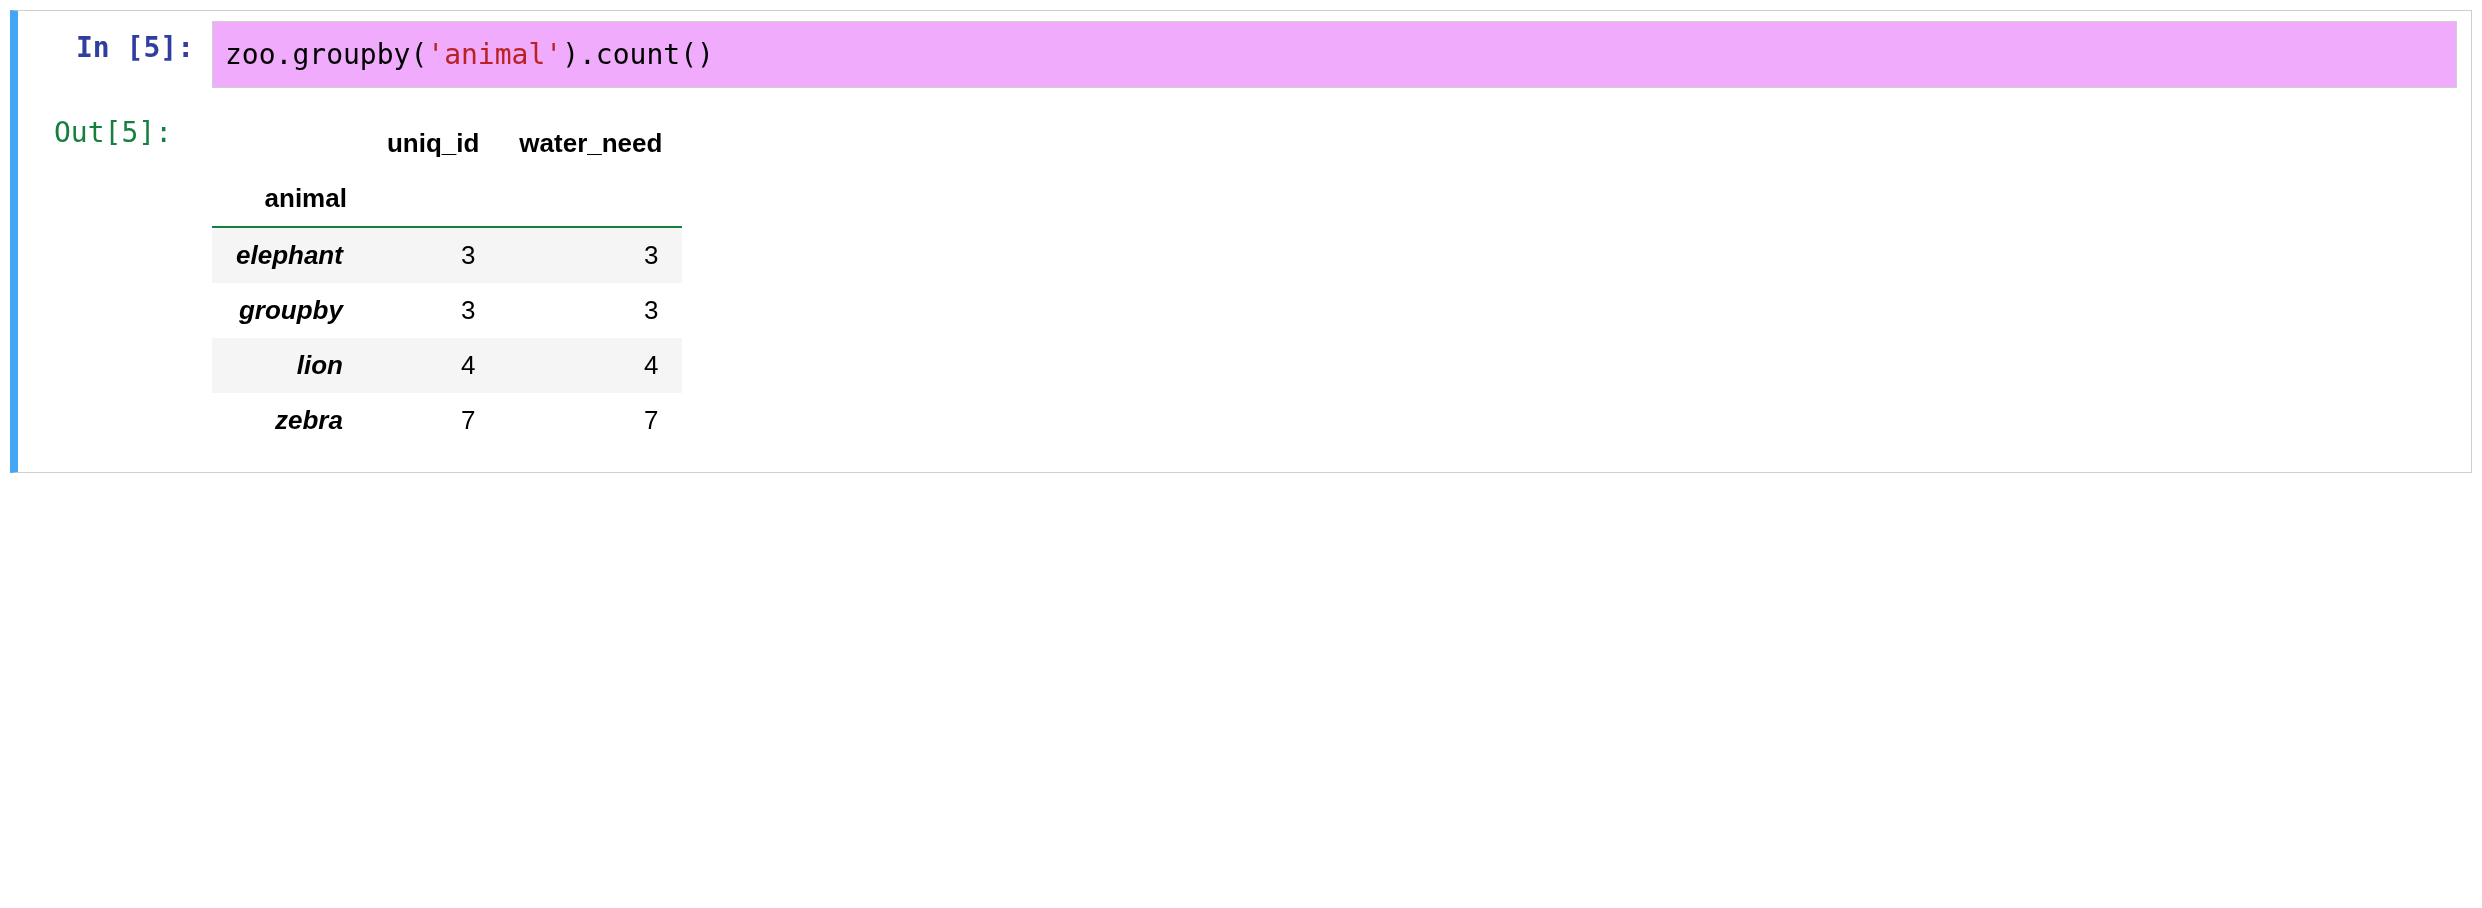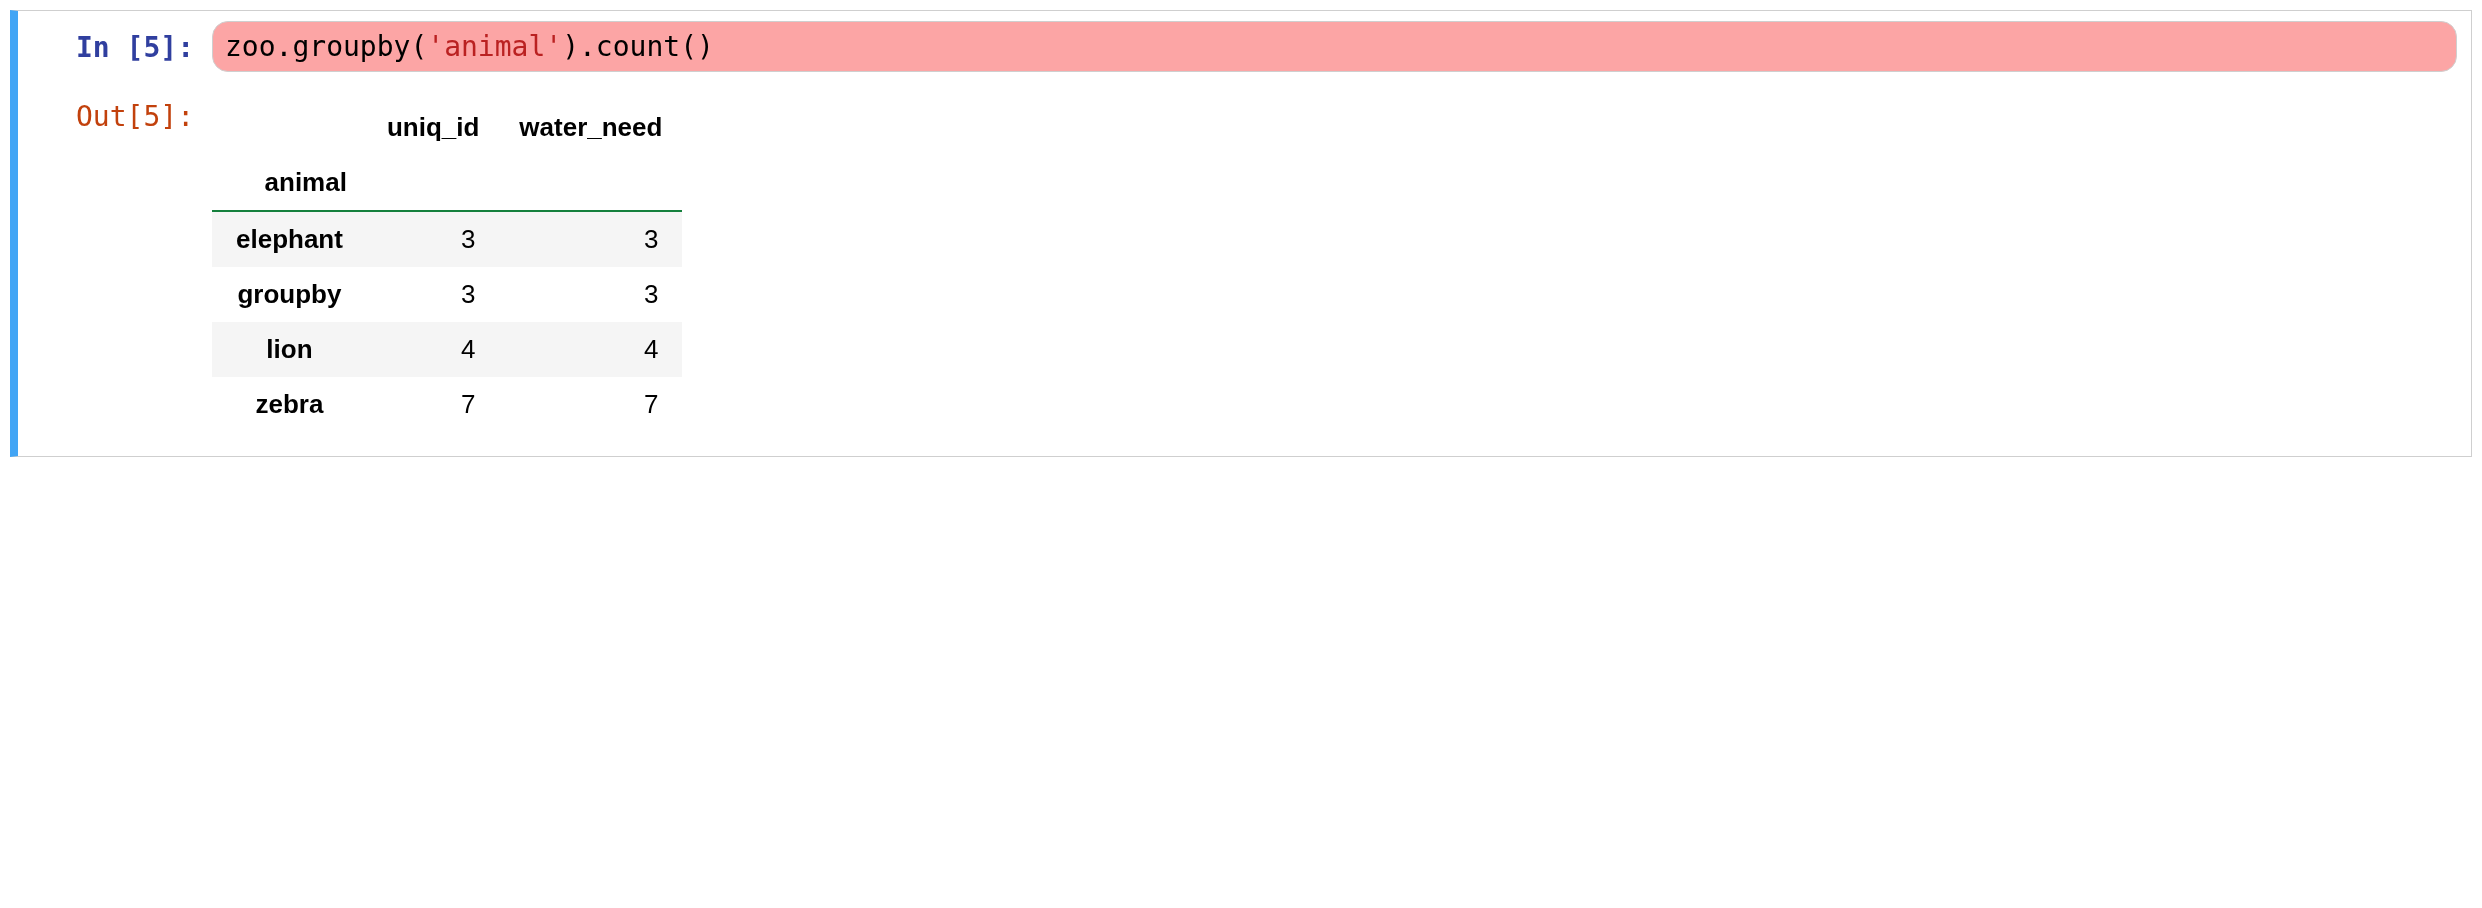--- a/index.html
+++ b/index.html
@@ -24,27 +24,27 @@
     width: 180px;
     flex-shrink: 0;
     text-align: right;
     padding: 10px 18px 0 0;
     font-family: Menlo, Monaco, "DejaVu Sans Mono", monospace;
     font-size: 28px;
     white-space: pre;
   }
   .in-prompt { color: #303F9F; font-weight: bold; }
   .in-prompt .num { color: #303F9F; }
-  .out-prompt { color: #c2410c; }
+  .out-prompt { color: #15803d; text-align: center; }
   .code-area {
     flex: 1;
-    background: #fca5a5;
+    background: #f0abfc;
     border: 1px solid #cfcfcf;
-    border-radius: 16px;
-    padding: 8px 12px;
+    border-radius: 0;
+    padding: 16px 12px;
     font-family: Menlo, Monaco, "DejaVu Sans Mono", monospace;
     font-size: 28px;
     color: #000;
   }
   .code-area .c-str { color: #BA2121; }
   .output-area {
     flex: 1;
     padding-top: 10px;
   }
   .row.output { margin-top: 18px; }
@@ -58,22 +58,24 @@
     font-weight: 700;
     padding: 12px 20px;
     background: #fff;
     border: none;
   }
   table.dataframe thead tr.idx-name th {
     border-bottom: 2px solid #15803d;
     text-align: right;
   }
   table.dataframe tbody th {
+    text-align: right;
     font-weight: 700;
     padding: 12px 24px;
+    font-style: italic;
   }
   table.dataframe tbody td {
     text-align: right;
     padding: 12px 24px;
   }
   table.dataframe tbody tr:nth-child(odd) { background: #f5f5f5; }
   table.dataframe tbody tr:nth-child(even) { background: #fff; }
 </style>
 </head>
 <body>

